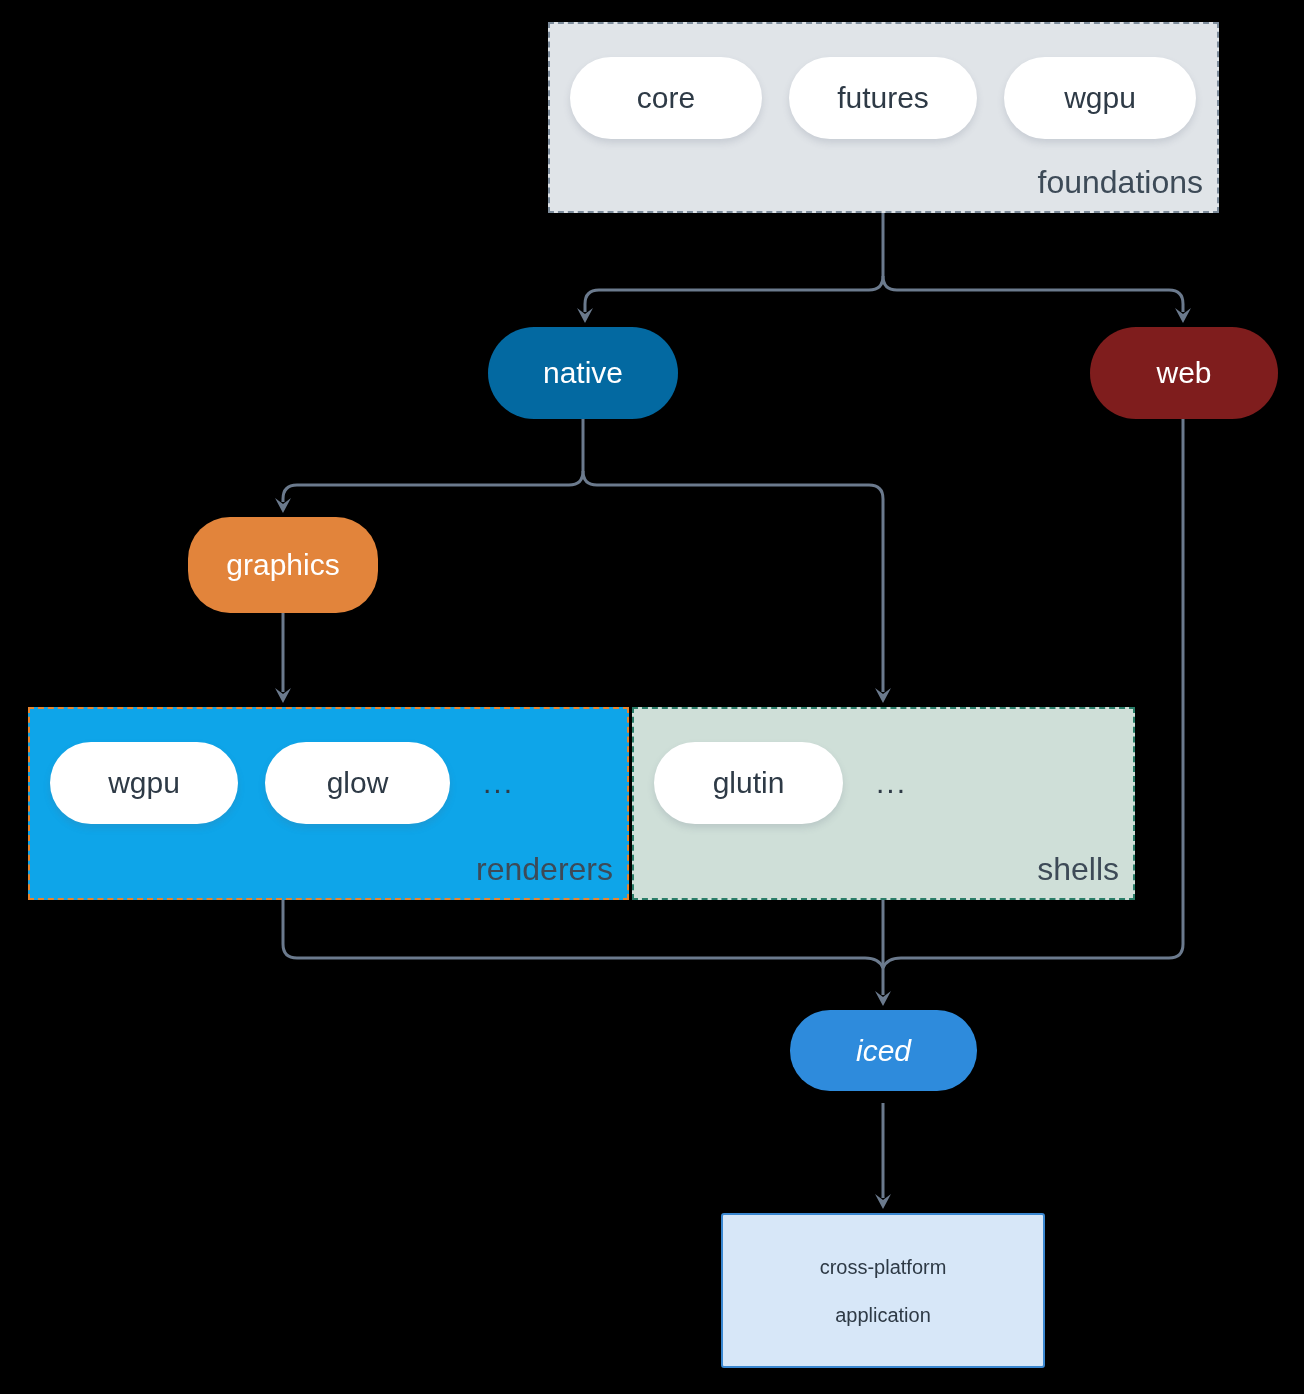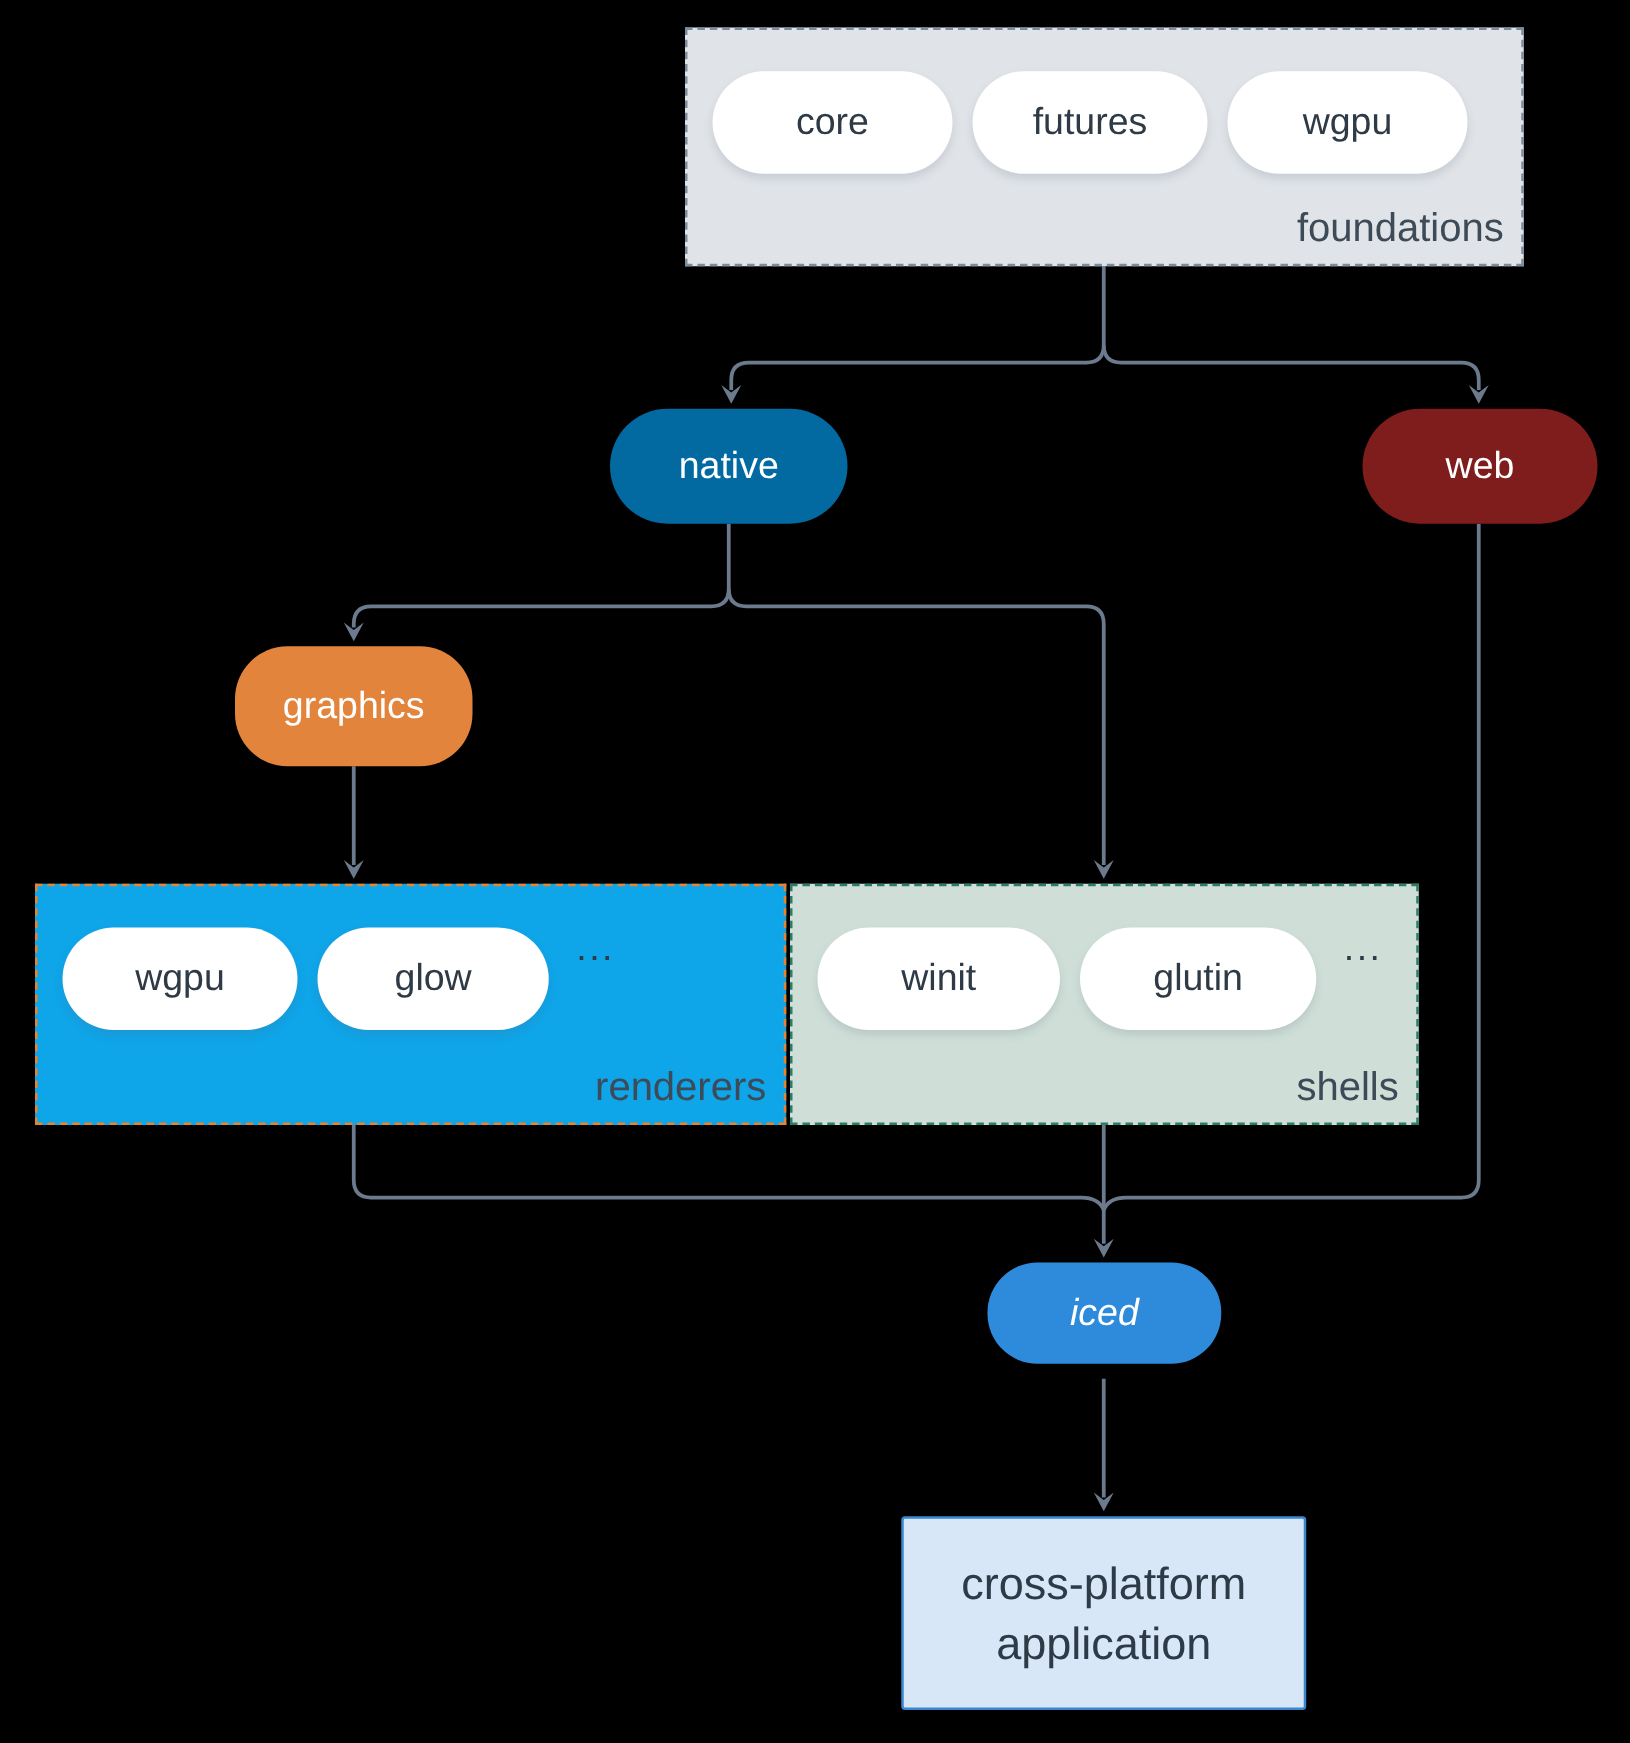--- a/index.html
+++ b/index.html
@@ -6,37 +6,37 @@
   body{font-family:"Liberation Sans", sans-serif;}
   .canvas{position:relative;width:1304px;height:1394px;background:#000;overflow:hidden;}
   svg.wires{position:absolute;left:0;top:0;z-index:1;}
   .node,.group{position:absolute;z-index:2;box-sizing:border-box;}
 
   
   .group{border:2px dashed;}
   .group-foundations{left:548px;top:22px;width:671px;height:191px;background:#e0e4e8;border-color:#7d8c9b;}
   .group-renderers{left:28px;top:707px;width:601px;height:193px;background:#0ea5e9;border-color:#e8842d;}
   .group-shells{left:632px;top:707px;width:503px;height:193px;background:#cfdfd8;border-color:#2a7d68;}
-  .group-pills{display:flex;gap:16px;padding:33px 0 0 20px;}
+  .group-pills{display:flex;align-items:center;gap:27px;padding:33px 0 0 20px;}
   .group-label{position:absolute;right:14px;bottom:10px;font-size:32px;color:#3d4a57;}
 
   
   .pill{background:#fff;border-radius:41px;height:82px;display:flex;align-items:center;justify-content:center;
         font-size:30px;color:#2e3a46;box-shadow:0 4px 7px rgba(90,100,120,0.18);}
   .pill-w192{width:192px;} .pill-w188{width:188px;} .pill-w185{width:185px;} .pill-w194{width:194px;} .pill-w189{width:189px;}
   .ellipsis{font-size:30px;color:#2e3a46;letter-spacing:2px;padding-left:6px;}
 
   
   .node{display:flex;align-items:center;justify-content:center;color:#fff;font-size:30px;}
   .node-native{left:488px;top:327px;width:190px;height:92px;background:#0369a1;border-radius:46px;}
   .node-web{left:1090px;top:327px;width:188px;height:92px;background:#7f1d1d;border-radius:46px;}
   .node-graphics{left:188px;top:517px;width:190px;height:96px;background:#e2843b;border-radius:42px;}
   .node-iced{left:790px;top:1010px;width:187px;height:81px;background:#2e8bdc;border-radius:40px;font-style:italic;}
   .node-app{left:721px;top:1213px;width:324px;height:155px;background:#d7e7f8;border:2px solid #3a87d0;
-            border-radius:3px;flex-direction:column;color:#2e3a46;font-size:36px;line-height:48px;}
+            border-radius:3px;flex-direction:column;color:#2e3a46;font-size:20px;line-height:48px;}
 </style>
 </head>
 <body>
 
 <div class="canvas">
 
   <svg class="wires" width="1304" height="1394" viewBox="0 0 1304 1394">
     <g stroke="#6b7a8d" stroke-width="3" fill="none">
 
       <path d="M883,213 V276 Q883,290 869,290 H599 Q585,290 585,304 V312"></path>
@@ -82,21 +82,20 @@
     <div class="group-pills">
       <div class="pill pill-w188">wgpu</div>
       <div class="pill pill-w185">glow</div>
       <span class="ellipsis">...</span>
     </div>
     <div class="group-label">renderers</div>
   </div>
 
   <div class="group group-shells">
     <div class="group-pills">
-      <div class="pill pill-w194">winit</div>
       <div class="pill pill-w189">glutin</div>
       <span class="ellipsis">...</span>
     </div>
     <div class="group-label">shells</div>
   </div>
 
   <div class="node node-iced">iced</div>
 
   <div class="node node-app">
     <span>cross-platform</span>

